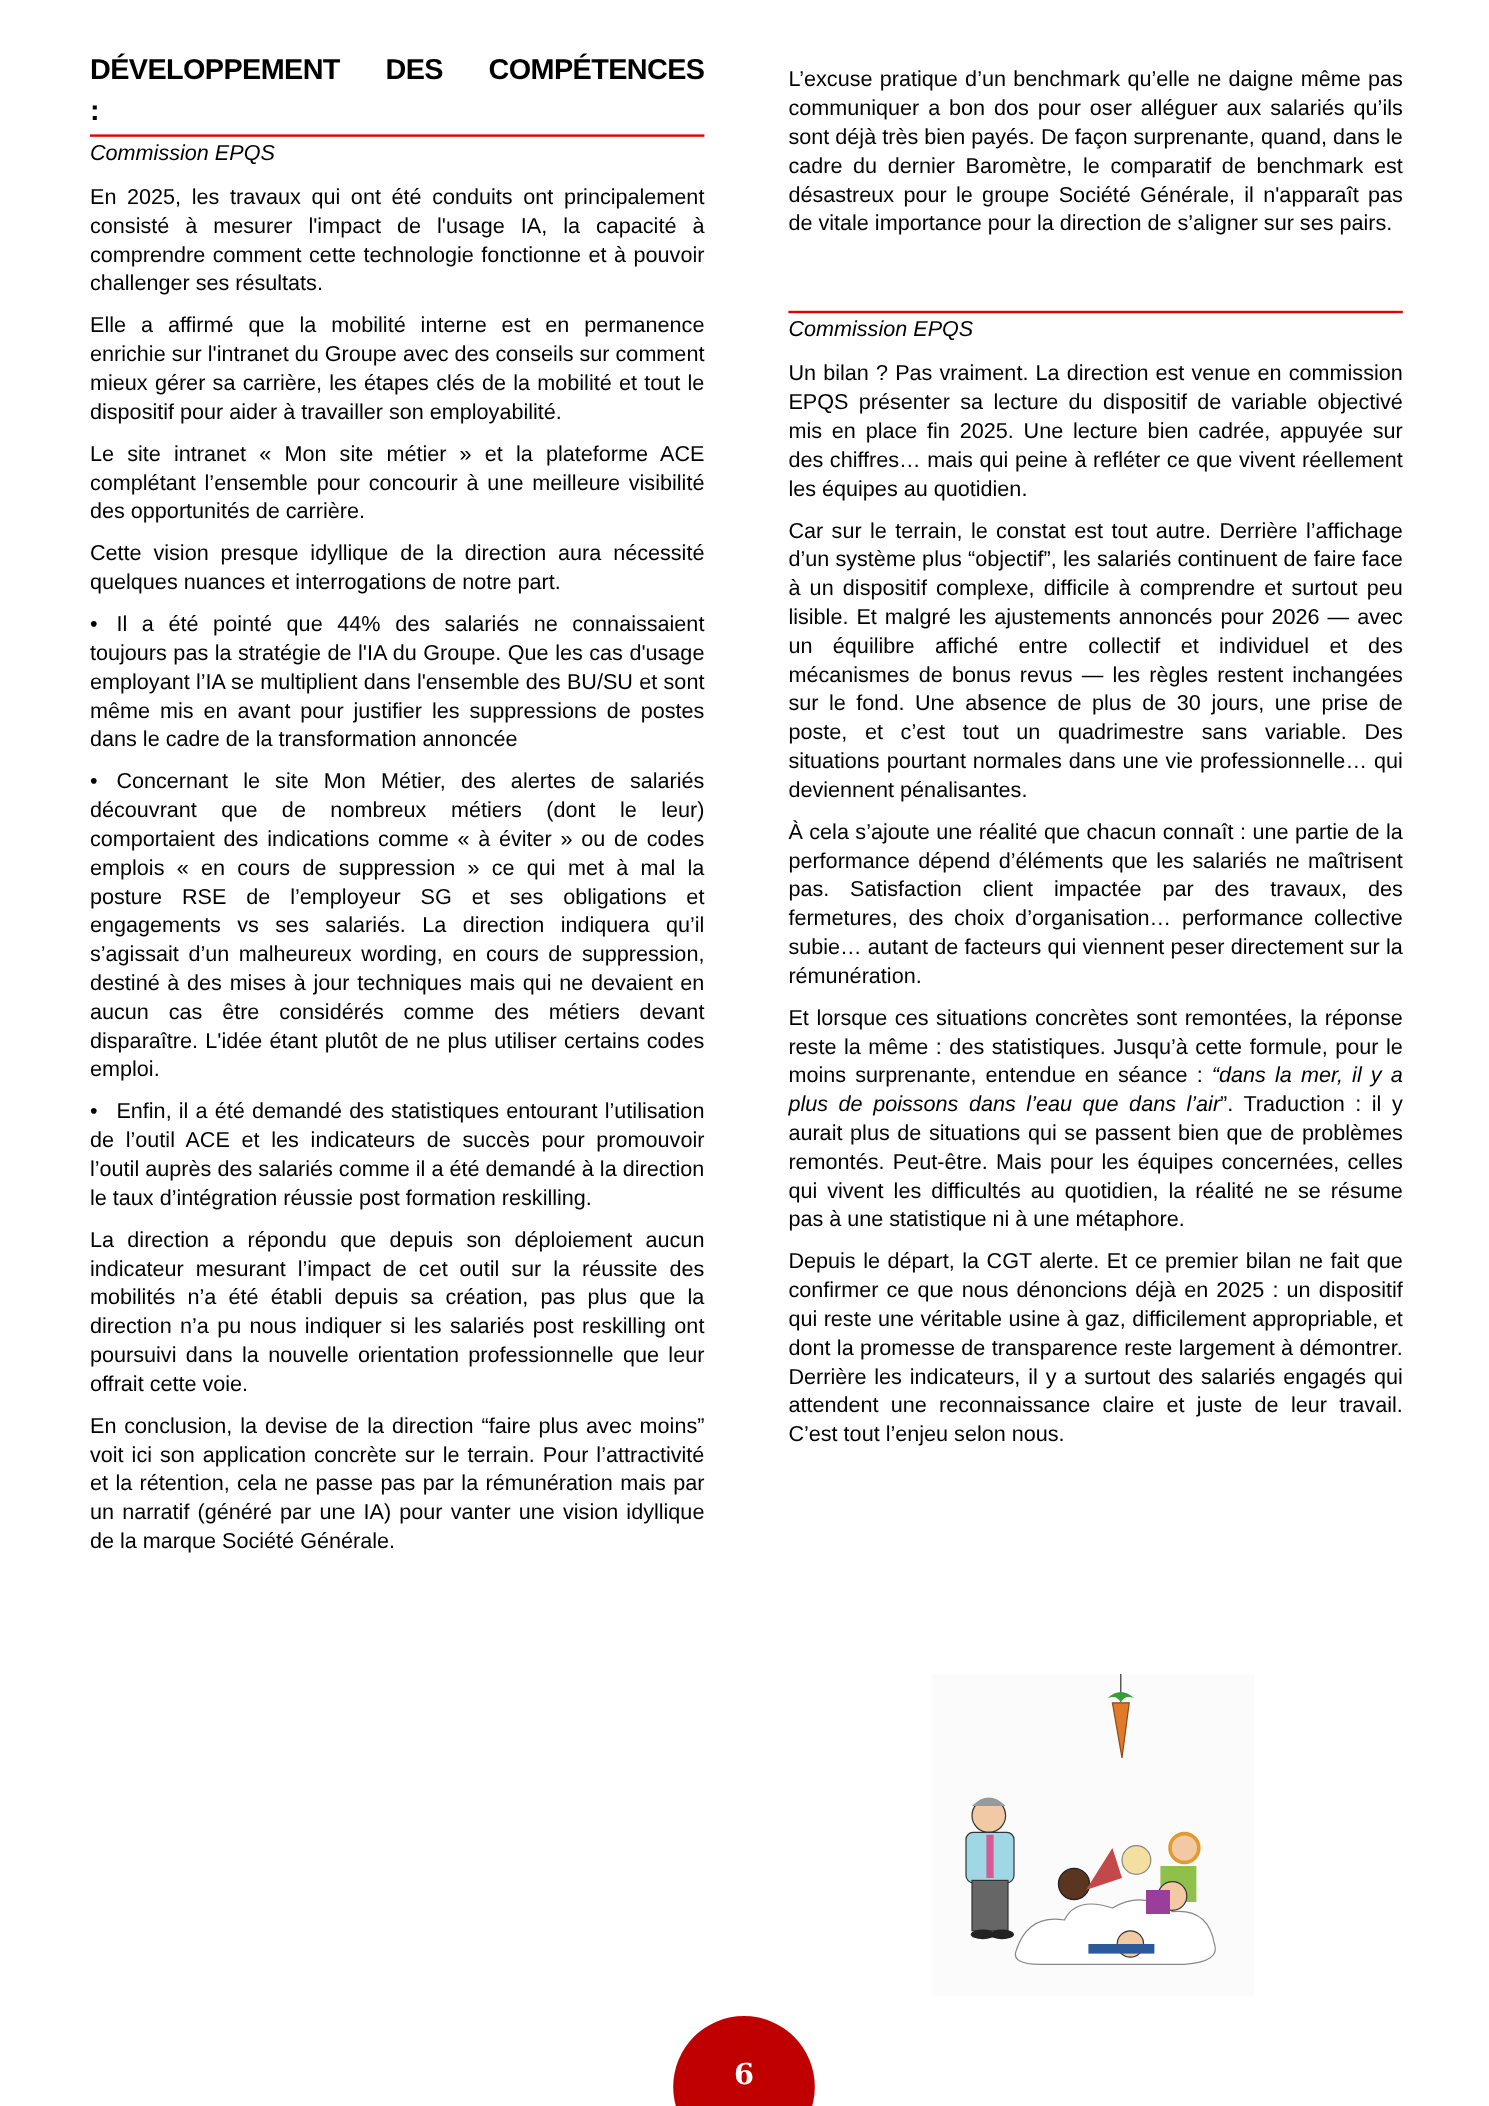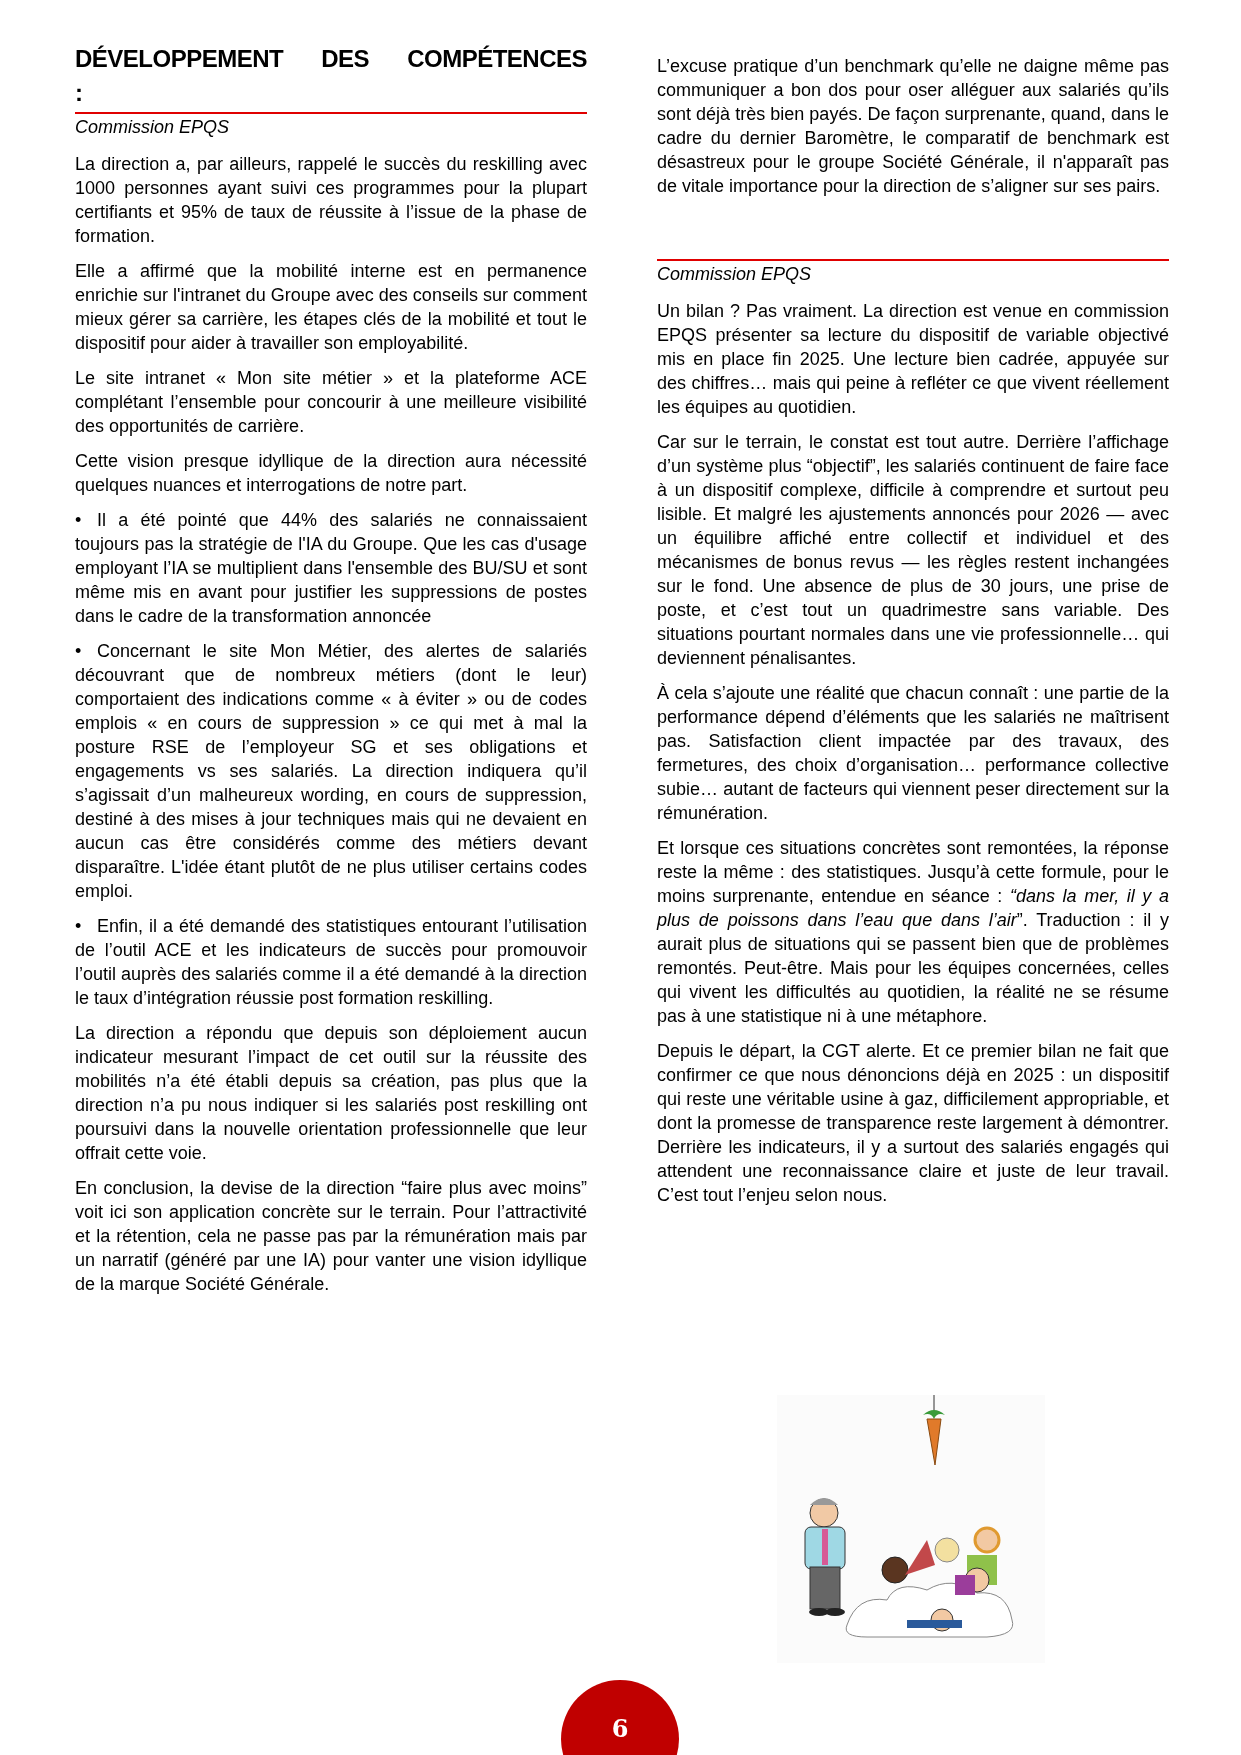--- a/index.html
+++ b/index.html
@@ -18,21 +18,21 @@
   .page-num { position: absolute; left: 0; right: 0; top: 34px; text-align: center; color: #fff; font-family: "DejaVu Serif", serif; font-weight: bold; font-size: 24px; }
 </style>
 </head>
 <body>
 
 <div class="col col-left" style="top:42px;">
   <h1 class="h1 wide">DÉVELOPPEMENT DES COMPÉTENCES :</h1>
   <div class="rule"></div>
   <div class="sub">Commission EPQS</div>
 
-  <p>La direction a, par ailleurs, rappelé le succès du reskilling avec 1000 personnes ayant suivi ces programmes pour la plupart certifiants et 95% de taux de réussite à l’issue de la phase de formation.</p>
+  <p>En 2025, les travaux qui ont été conduits ont principalement consisté à mesurer l'impact de l'usage IA, la capacité à comprendre comment cette technologie fonctionne et à pouvoir challenger ses résultats.</p>
   <p>Elle a affirmé que la mobilité interne est en permanence enrichie sur l'intranet du Groupe avec des conseils sur comment mieux gérer sa carrière, les étapes clés de la mobilité et tout le dispositif pour aider à travailler son employabilité.</p>
   <p>Le site intranet « Mon site métier » et la plateforme ACE complétant l’ensemble pour concourir à une meilleure visibilité des opportunités de carrière.</p>
   <p>Cette vision presque idyllique de la direction aura nécessité quelques nuances et interrogations de notre part.</p>
 
   <p class="bullet"><span>Il a été pointé que 44% des salariés ne connaissaient toujours pas la stratégie de l'IA du Groupe. Que les cas d'usage employant l’IA se multiplient dans l'ensemble des BU/SU et sont même mis en avant pour justifier les suppressions de postes dans le cadre de la transformation annoncée</span></p>
   <p class="bullet"><span>Concernant le site Mon Métier, des alertes de salariés découvrant que de nombreux métiers (dont le leur) comportaient des indications comme « à éviter » ou de codes emplois « en cours de suppression » ce qui met à mal la posture RSE de l’employeur SG et ses obligations et engagements vs ses salariés. La direction indiquera qu’il s’agissait d’un malheureux wording, en cours de suppression, destiné à des mises à jour techniques mais qui ne devaient en aucun cas être considérés comme des métiers devant disparaître. L'idée étant plutôt de ne plus utiliser certains codes emploi.</span></p>
   <p class="bullet"><span>Enfin, il a été demandé des statistiques entourant l’utilisation de l’outil ACE et les indicateurs de succès pour promouvoir l’outil auprès des salariés comme il a été demandé à la direction le taux d’intégration réussie post formation reskilling.</span></p>
 
   <p>La direction a répondu que depuis son déploiement aucun indicateur mesurant l’impact de cet outil sur la réussite des mobilités n’a été établi depuis sa création, pas plus que la direction n’a pu nous indiquer si les salariés post reskilling ont poursuivi dans la nouvelle orientation professionnelle que leur offrait cette voie.</p>
   <p>En conclusion, la devise de la direction “faire plus avec moins” voit ici son application concrète sur le terrain. Pour l’attractivité et la rétention, cela ne passe pas par la rémunération mais par un narratif (généré par une IA) pour vanter une vision idyllique de la marque Société Générale.</p>

